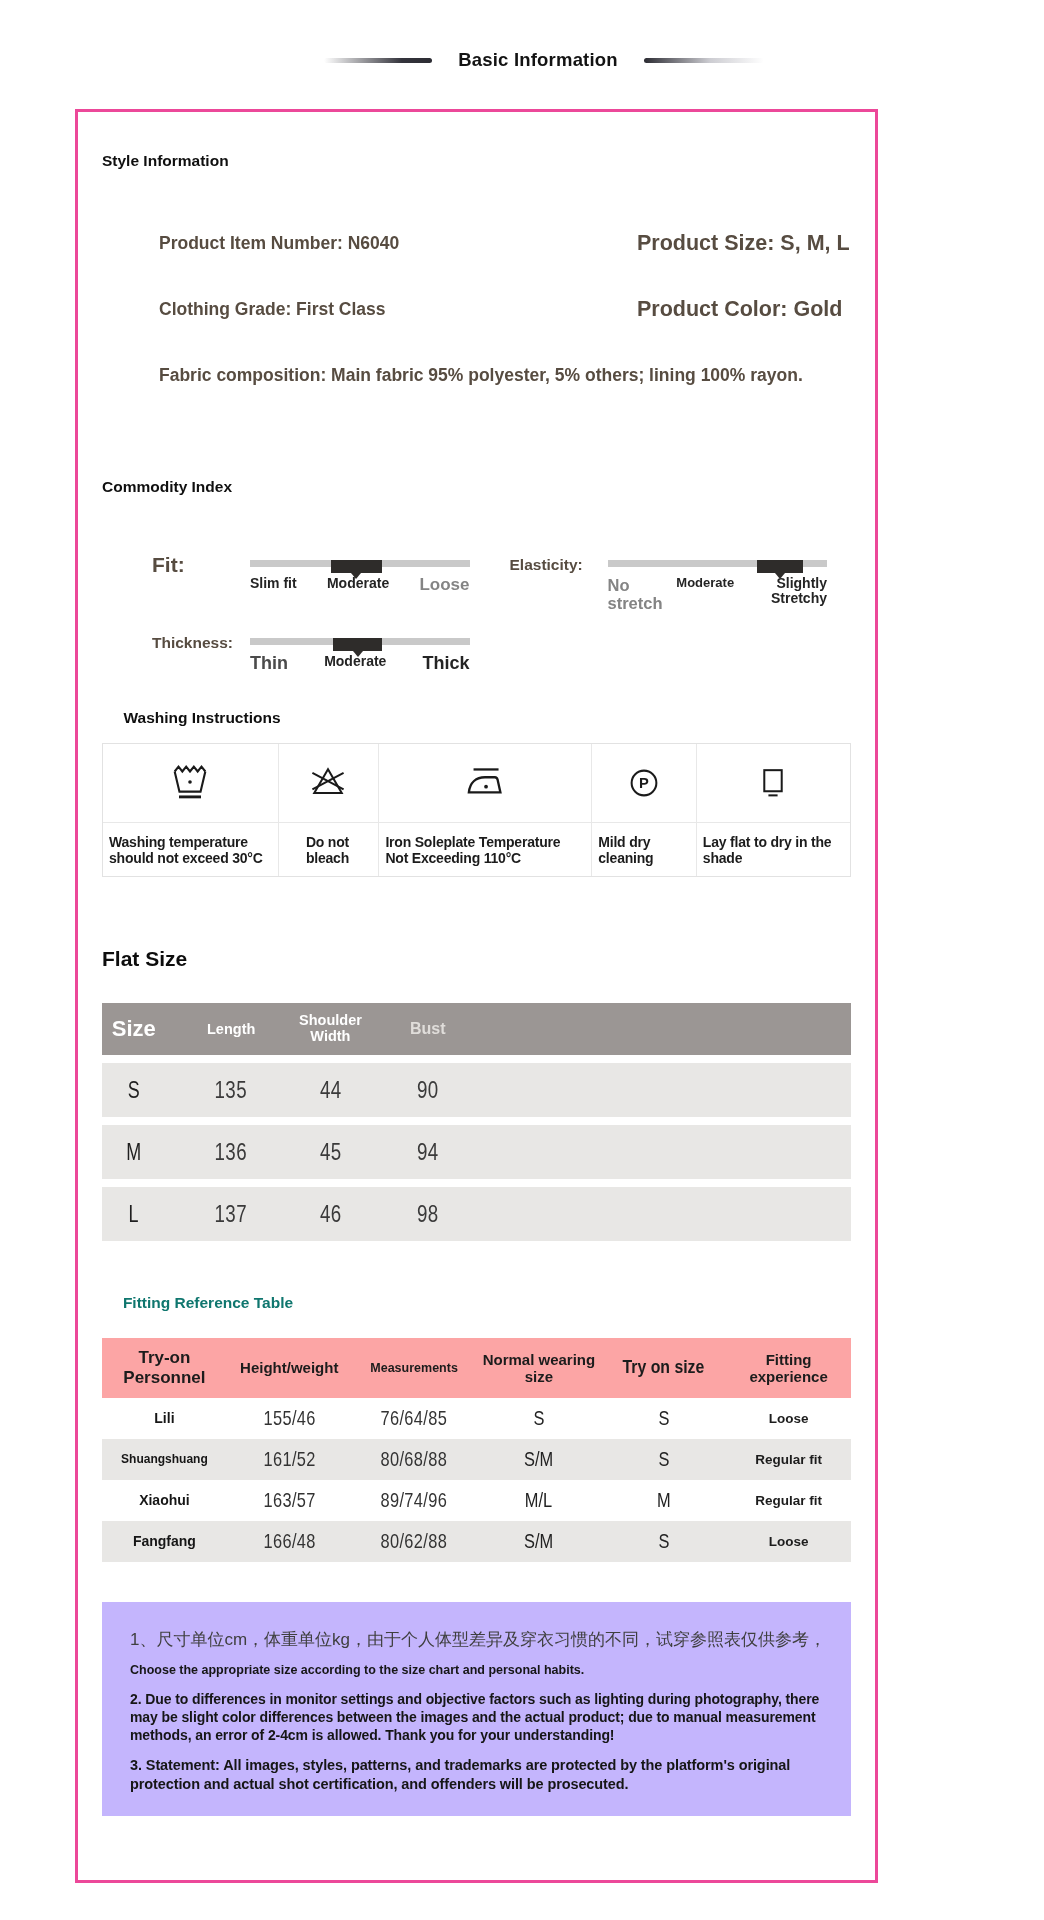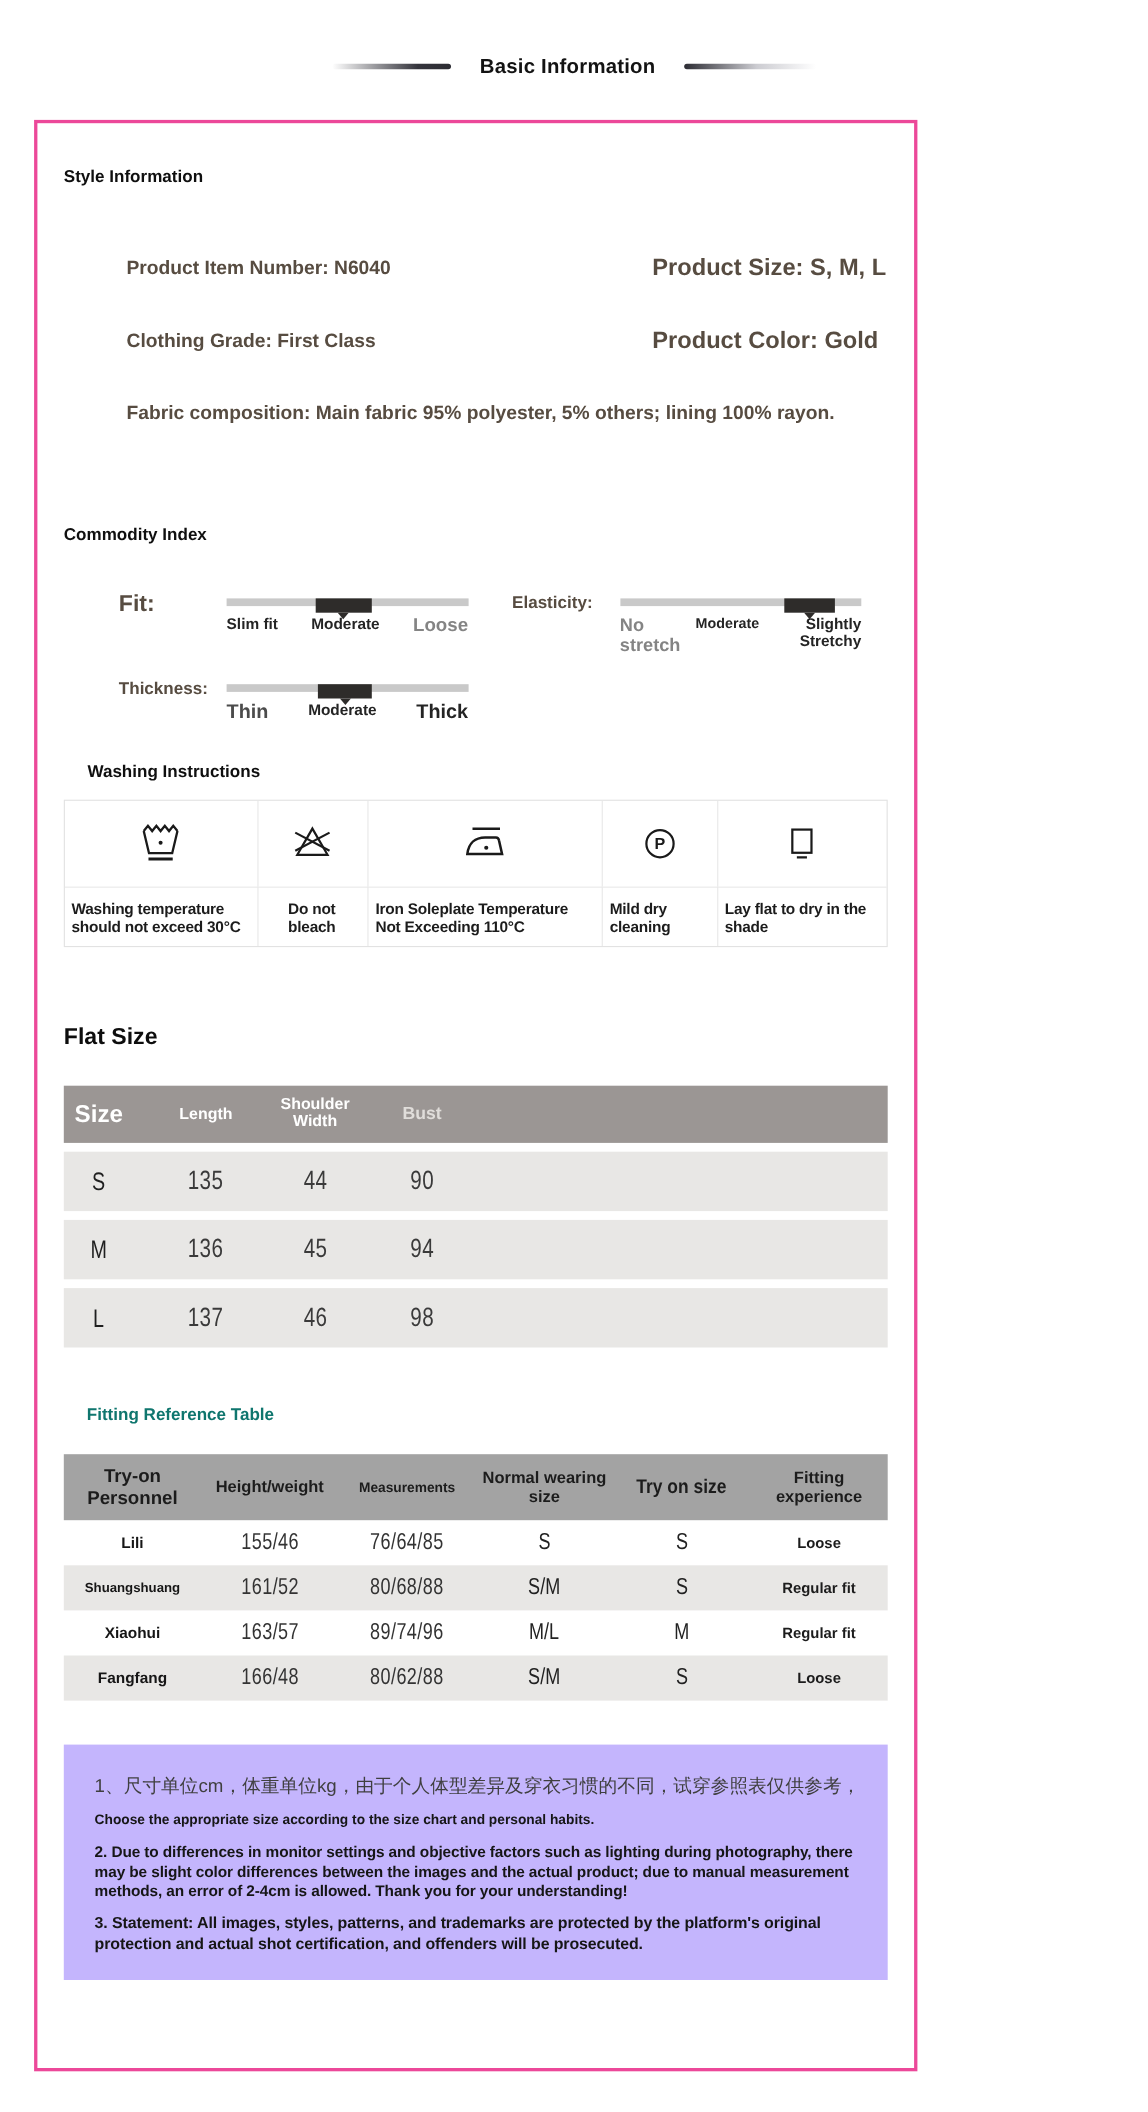--- a/index.html
+++ b/index.html
@@ -1,18 +1,18 @@
 <!DOCTYPE html>
 <html><head>
 <meta charset="utf-8">
 <style>
   * { margin:0; padding:0; box-sizing:border-box; }
   html,body { background:#fff; }
   body { font-family:"Liberation Sans","DejaVu Sans",sans-serif; color:#1c1c1c; }
-  #page { position:relative; width:1044px; height:1920px; background:#fff; overflow:hidden; }
+  #page { position:relative; width:1044px; height:1920px; background:#fff; overflow:hidden;padding-left:44px; }
 
   
   .top-header { display:flex; align-items:center; justify-content:center; margin-top:46px; height:28px; }
   .hline { height:5px; border-radius:3px; }
   .hline-left { width:108px; background:linear-gradient(to right, rgba(90,90,100,0), #34343c 72%, #2c2c33); margin-right:26px; }
   .hline-right { width:120px; background:linear-gradient(to right, #2c2c33, rgba(110,110,125,.35) 55%, rgba(110,110,125,0)); margin-left:26px; }
   .page-title { font-size:18.5px; font-weight:bold; color:#131313; letter-spacing:.2px; }
 
   
   .card { width:803px; height:1774px; margin:35px 0 0 31px; border:3px solid #ec4899; padding:40px 24px 20px; overflow:hidden; background:#fff; }
@@ -20,21 +20,21 @@
 
   
   .info-grid { display:grid; grid-template-columns:478px 1fr; margin:40px 0 0 57px; }
   .info-grid .cell { height:66px; display:flex; align-items:center; }
   .fabric { grid-column:1 / -1; }
   .brown { color:#574c41; font-weight:bold; }
   .t-md { font-size:17.5px; } .t-lg { font-size:21.5px; }
 
   
   .commodity-heading { margin-top:70px; }
-  .sliders { display:grid; grid-template-columns:1fr 1fr; column-gap:40px; row-gap:16px; margin-top:42px; padding:0 24px 0 50px; }
+  .sliders { display:grid; grid-template-columns:1fr 1fr; column-gap:40px; row-gap:16px; margin-top:58px; padding:0 24px 0 50px; }
   .slider { display:flex; min-height:62px; }
   .slider-name { flex:0 0 98px; font-weight:bold; color:#574c41; font-size:15.5px; padding-top:2px; }
   .slider-fit .slider-name { font-size:21px; margin-top:-3px; }
   .slider-body { flex:1; padding-top:6px; }
   .track { position:relative; height:7px; background:#c9c9c9; }
   .seg { position:absolute; top:0; height:13px; background:#2e2c2a; }
   .seg::after { content:""; position:absolute; top:13px; left:50%; margin-left:-5px; width:0; height:0;
                 border-left:5px solid transparent; border-right:5px solid transparent; border-top:6px solid #2e2c2a; }
   .ticks { display:flex; justify-content:space-between; margin-top:9px; }
   .ticks span { display:block; font-weight:bold; line-height:1.1; }
@@ -67,21 +67,21 @@
   .flat-head span { text-align:center; }
   .fh0{font-size:22px} .fh1{font-size:14.5px} .fh2{font-size:14.5px; line-height:1.1} .fh3{font-size:16px; color:#e0ddda}
   .flat-row { display:grid; grid-template-columns:8.5% 17.5% 9% 17% 48%; background:#e8e7e5; height:54px; align-items:center; margin-top:8px; }
   .flat-row .c { text-align:center; }
   .flat-row .sz { font-size:23px; color:#1f1f1f; font-weight:500; }
   .flat-row .nm { font-size:24px; color:#3a3a3a; }
 
   
   .fit-heading { width:212px; text-align:center; font-weight:bold; font-size:15.5px; line-height:1.3; margin-top:52px; color:#0f766e; }
   .fit-table { margin-top:24px; }
-  .fit-head { display:grid; grid-template-columns:repeat(6,1fr); background:#a3a3a3; height:60px; align-items:center; text-align:center; font-weight:bold; }
+  .fit-head { display:grid; grid-template-columns:repeat(6,1fr); background:#fca5a5; height:60px; align-items:center; text-align:center; font-weight:bold; }
   .gh0{font-size:17px} .gh1{font-size:15px} .gh2{font-size:12.5px} .gh3{font-size:15px}
   .gh4{font-size:18px; font-weight:600; transform:scaleX(.88)} .gh5{font-size:15px}
   .fit-row { display:grid; grid-template-columns:repeat(6,1fr); height:41px; align-items:center; text-align:center; }
   .fit-row.alt { background:#e8e7e5; }
   .fit-row .name { font-weight:bold; font-size:14px; color:#161616; }
   .fit-row.small-name .name { font-size:12px; }
   .fit-row .mm { font-size:21px; color:#333; }
   .fit-row .ws { font-size:21px; color:#222; }
   .fit-row .exp { font-weight:bold; font-size:13.5px; }
 

